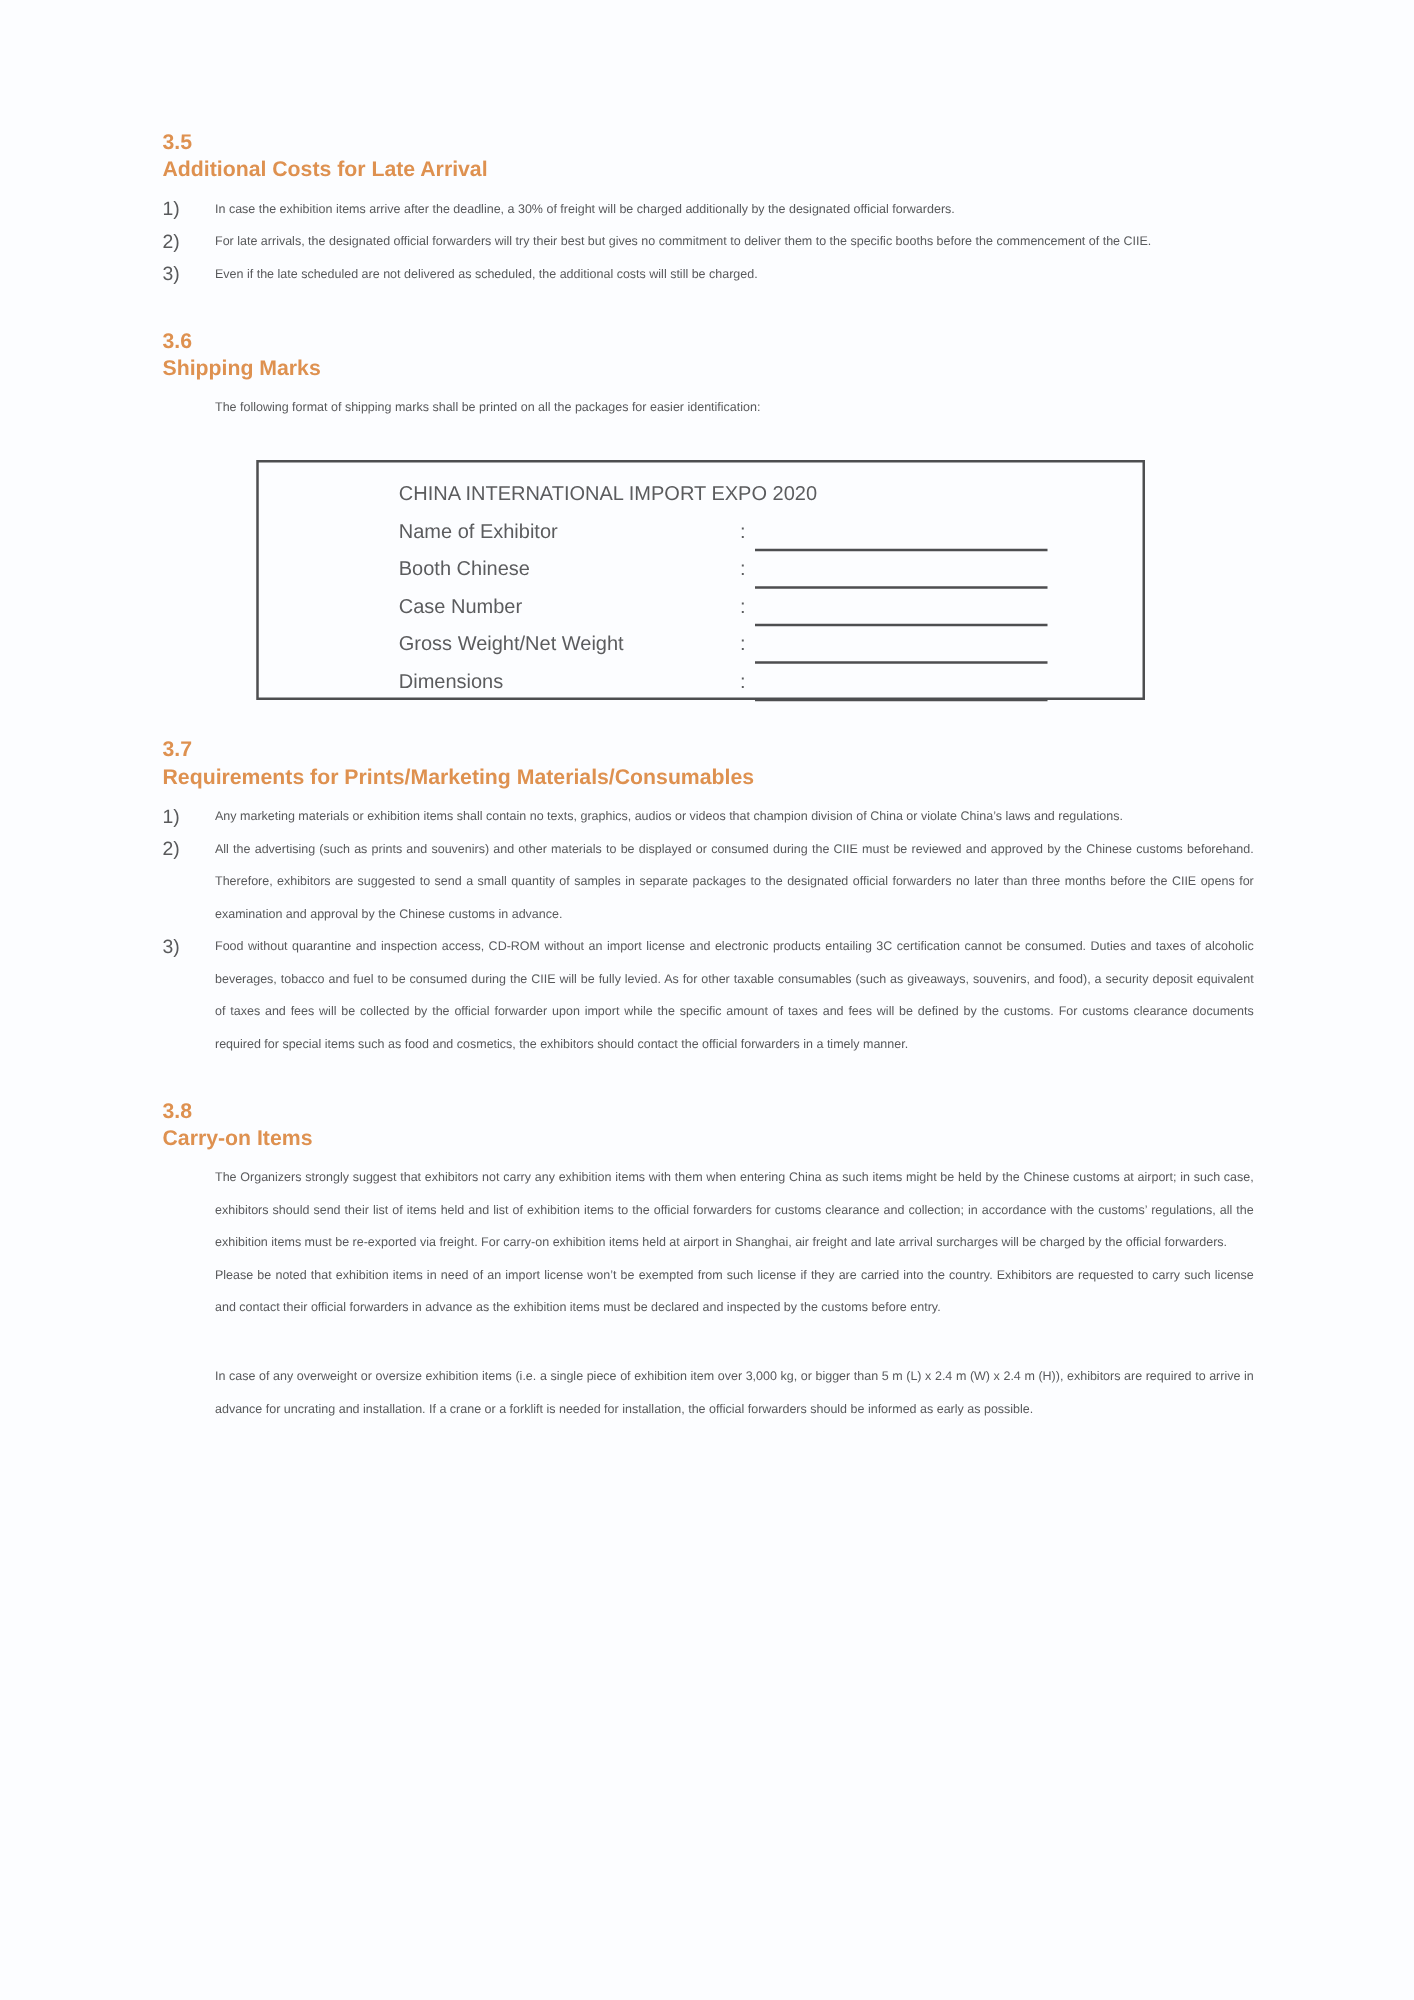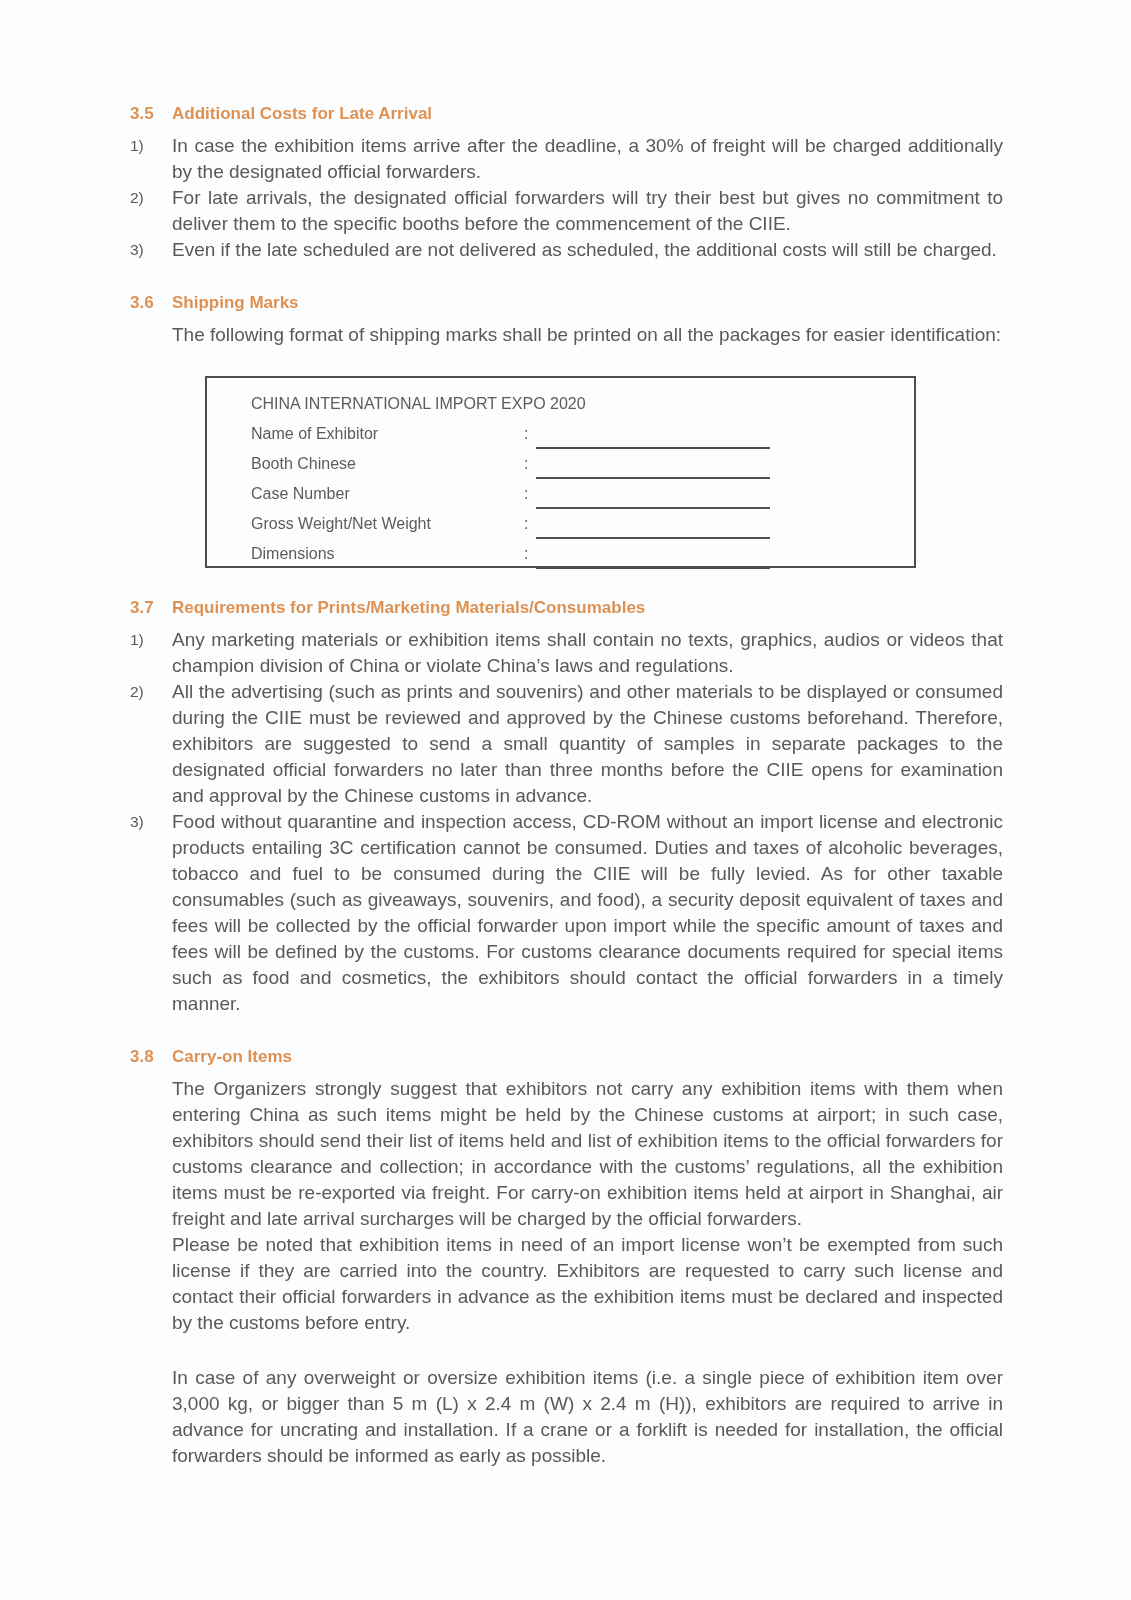--- a/index.html
+++ b/index.html
@@ -21,38 +21,39 @@
     width: 873px;
   }
   section { margin-bottom: 29px; }
   .sec-head {
     display: flex;
     color: #DE9150;
     font-size: 17px;
     font-weight: bold;
     line-height: 22px;
     margin-bottom: 8px;
+    flex-direction: column;
   }
   .sec-num { width: 42px; flex: none; }
   .li { display: flex; }
   .li .marker { width: 42px; flex: none; font-size: 15.5px; line-height: 26px; }
   p.body-text {
-    font-size: 19px;
+    font-size: 10px;
     line-height: 26px;
     text-align: justify;
   }
   .indent { margin-left: 42px; }
   .flex-text { flex: 1; }
   
   .marks-box {
     margin: 28px 0 0 75px;
     width: 711px;
     height: 192px;
     border: 2px solid #4D4E50;
-    padding: 11px 0 0 44px;
+    padding: 11px 0 0 112px;
     font-size: 16px;
     color: #5B5C5E;
   }
   .marks-title { line-height: 30px; }
   .marks-row { display: flex; height: 30px; align-items: flex-end; }
   .marks-label { width: 273px; flex: none; line-height: 30px; }
   .marks-colon { width: 12px; flex: none; line-height: 30px; }
   .blank-line {
     display: inline-block;
     width: 234px;

